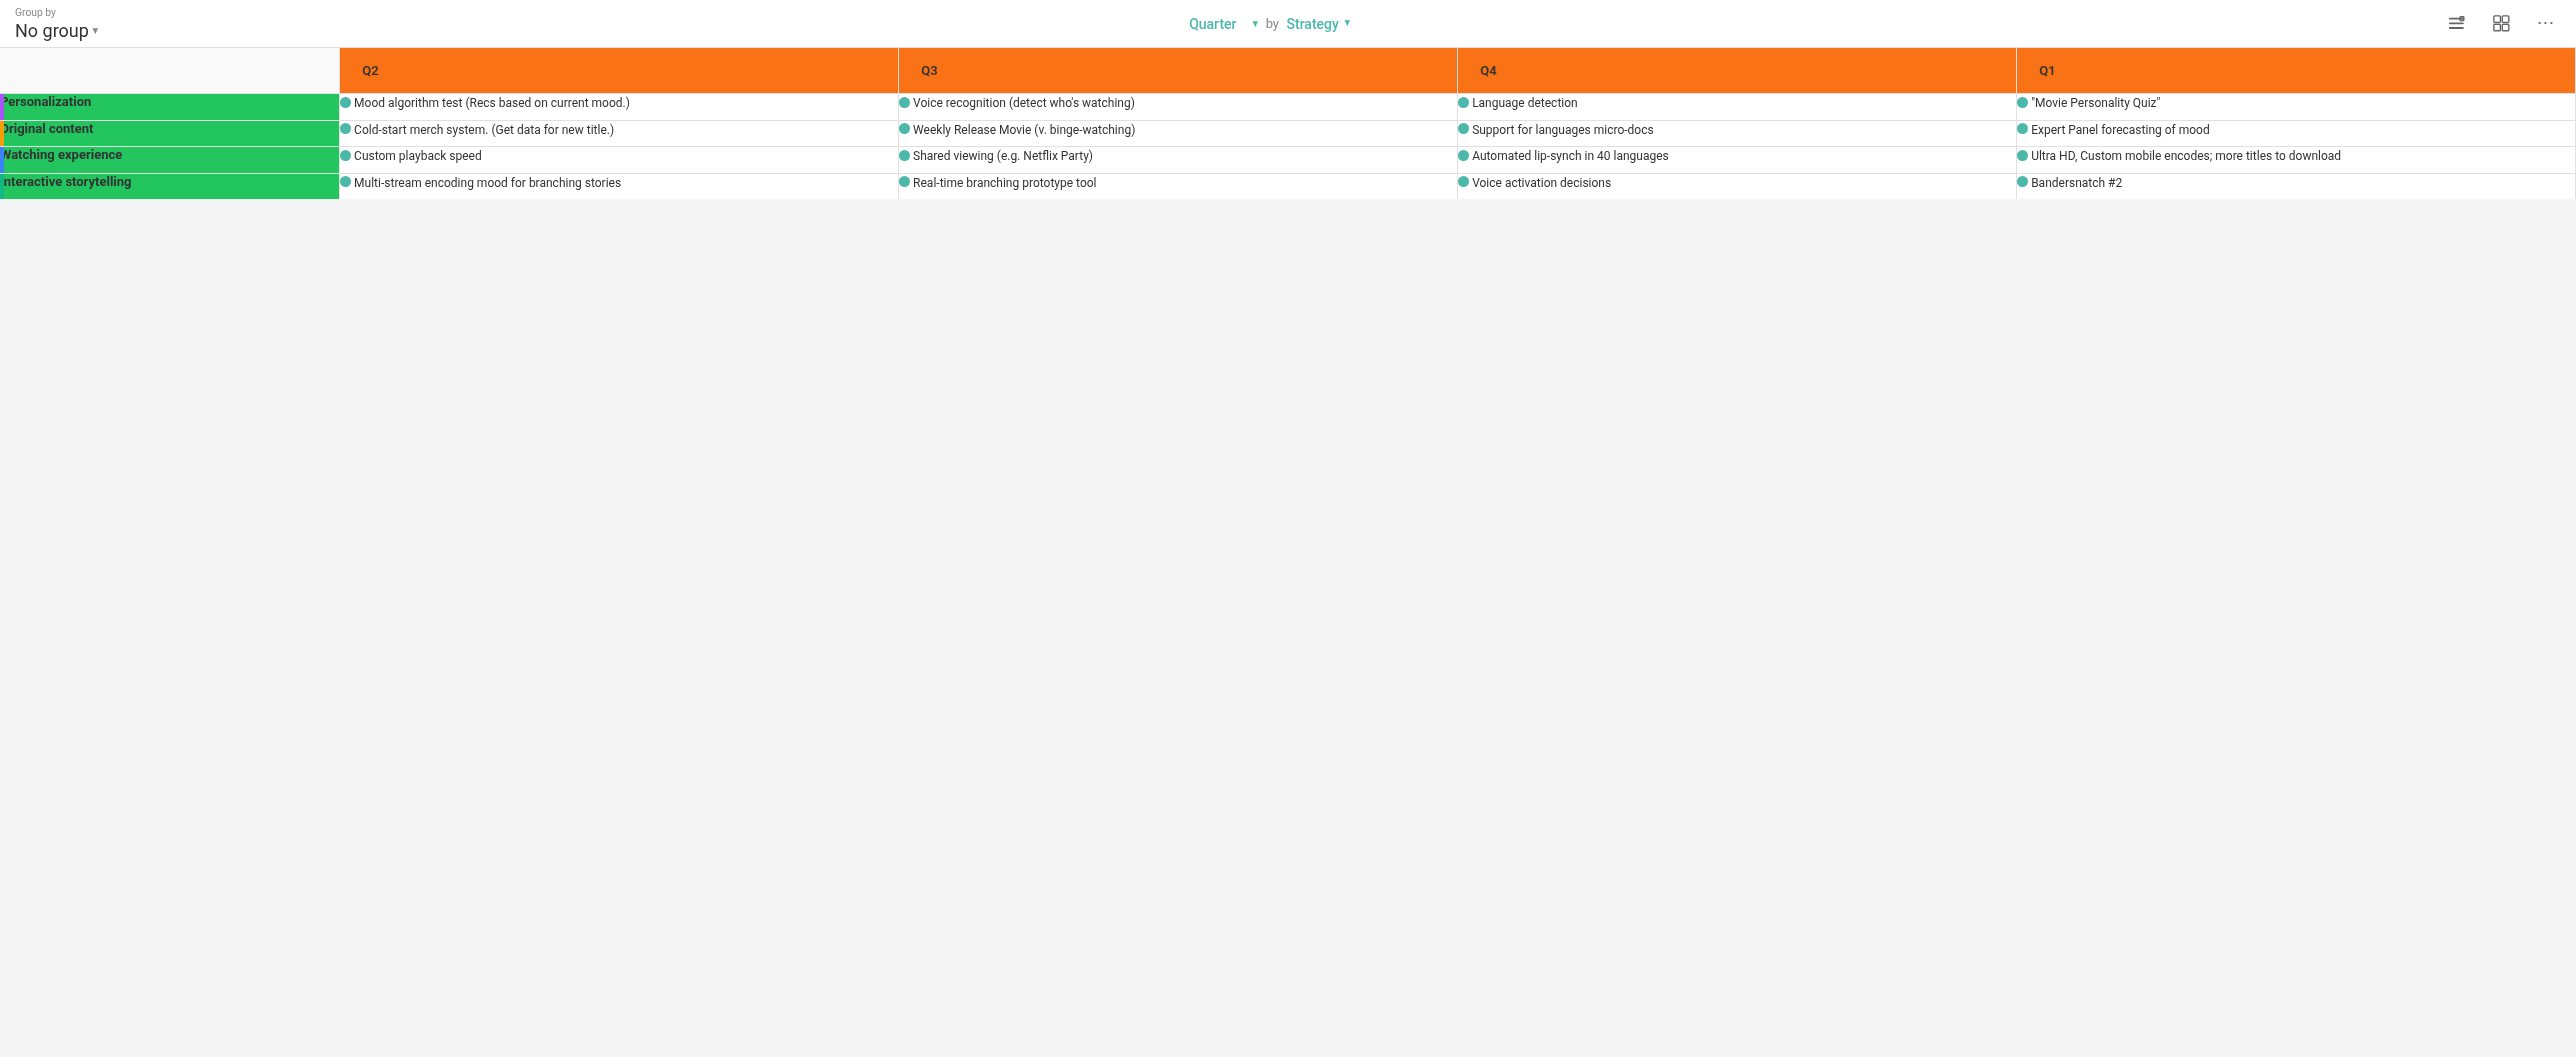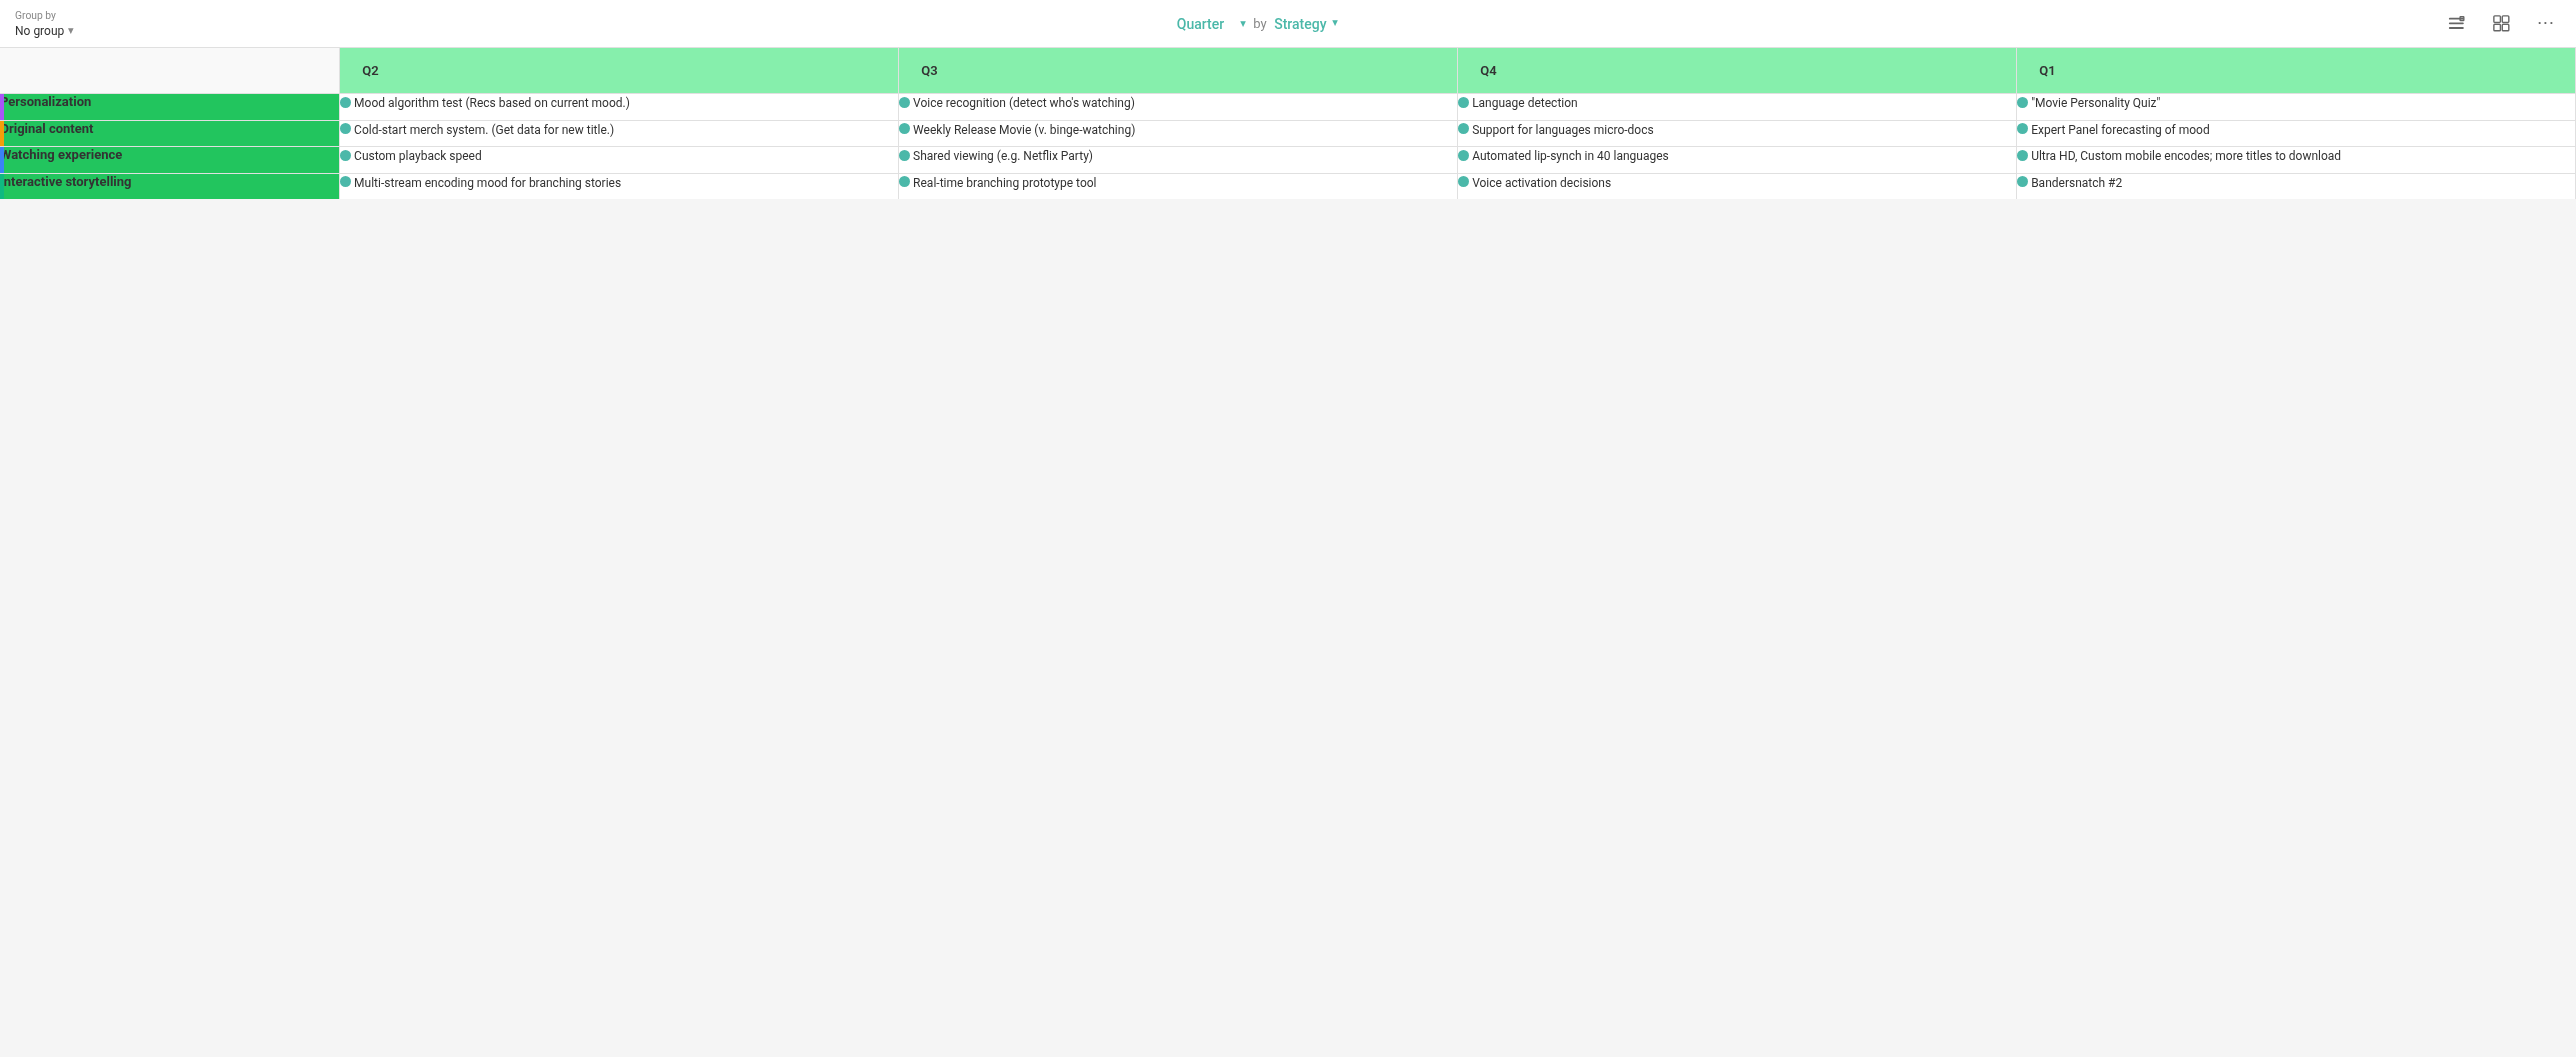--- a/index.html
+++ b/index.html
@@ -37,21 +37,21 @@
     }
 
     .group-by-selector {
       display: flex;
       align-items: center;
       gap: 3.7px;
       cursor: pointer;
     }
 
     .group-by-value {
-      font-size: 12px;
+      font-size: 18px;
       color: #333;
     }
 
     .chevron-icon {
       color: #888;
       font-size: 11.2px;
     }
 
     .toolbar-center {
       flex: 1;
@@ -113,21 +113,21 @@
       overflow: auto;
     }
 
     .grid-table {
       width: 100%;
       border-collapse: collapse;
       background: #fff;
     }
 
     .grid-table thead th {
-      background: #86efac;
+      background: #f97316;
       padding: 15px 22.4px;
       text-align: left;
       font-weight: 600;
       font-size: 13px;
       color: #333;
       border-bottom: 0.9px solid #e0e0e0;
       border-right: 0.9px solid #e0e0e0;
     }
 
     .grid-table thead th.row-header {

